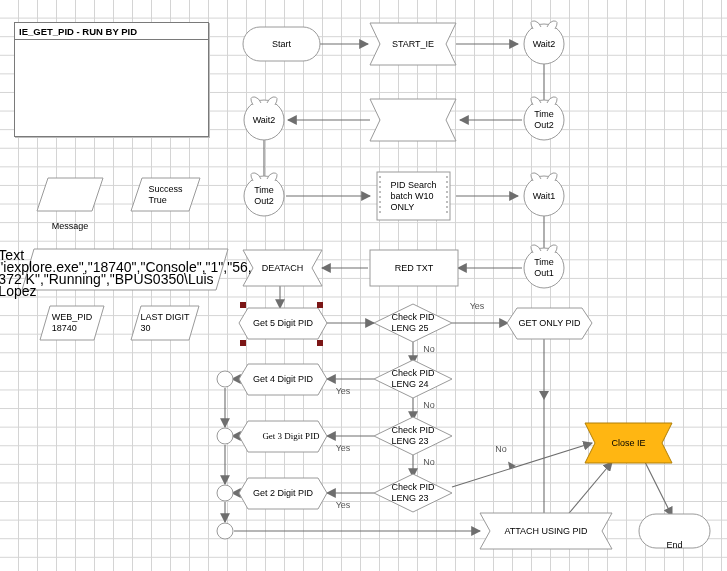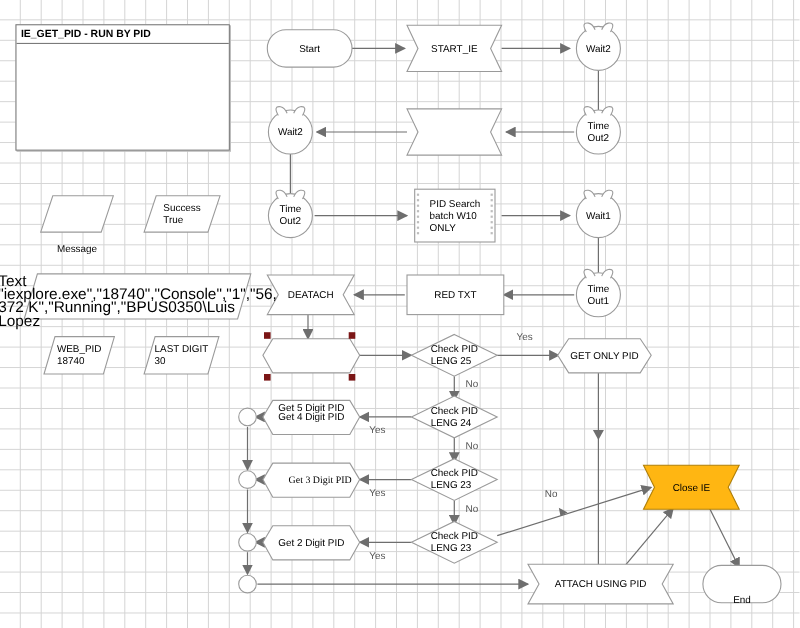--- a/index.html
+++ b/index.html
@@ -241,21 +241,21 @@
 Out2</div>
   <div class="lbl" style="left:379px;top:173px;width:69px;height:46px;">PID Search
 batch W10
 ONLY</div>
   <div class="lbl" style="left:524px;top:176px;width:40px;height:40px;">Wait1</div>
   <div class="lbl" style="left:524px;top:248px;width:40px;height:40px;">Time
 Out1</div>
   <div class="lbl" style="left:243px;top:250px;width:79px;height:36px;">DEATACH</div>
   <div class="lbl" style="left:370px;top:250px;width:88px;height:36px;">RED TXT</div>
 
-  <div class="lbl" style="left:239px;top:308px;width:88px;height:31px;margin-top:48px;">Get 5 Digit PID</div>
+  <div class="lbl" style="left:239px;top:308px;width:88px;height:31px;">Get 5 Digit PID</div>
   <div class="lbl" style="left:239px;top:364px;width:88px;height:31px;">Get 4 Digit PID</div>
   <div class="lbl" style="left:247px;top:421px;width:88px;height:31px;font-family:Liberation Serif, serif;">Get 3 Digit PID</div>
   <div class="lbl" style="left:239px;top:478px;width:88px;height:31px;">Get 2 Digit PID</div>
 
   <div class="lbl" style="left:374px;top:304px;width:78px;height:38px;">Check PID
 LENG 25</div>
   <div class="lbl" style="left:374px;top:360px;width:78px;height:38px;">Check PID
 LENG 24</div>
   <div class="lbl" style="left:374px;top:417px;width:78px;height:38px;">Check PID
 LENG 23</div>

